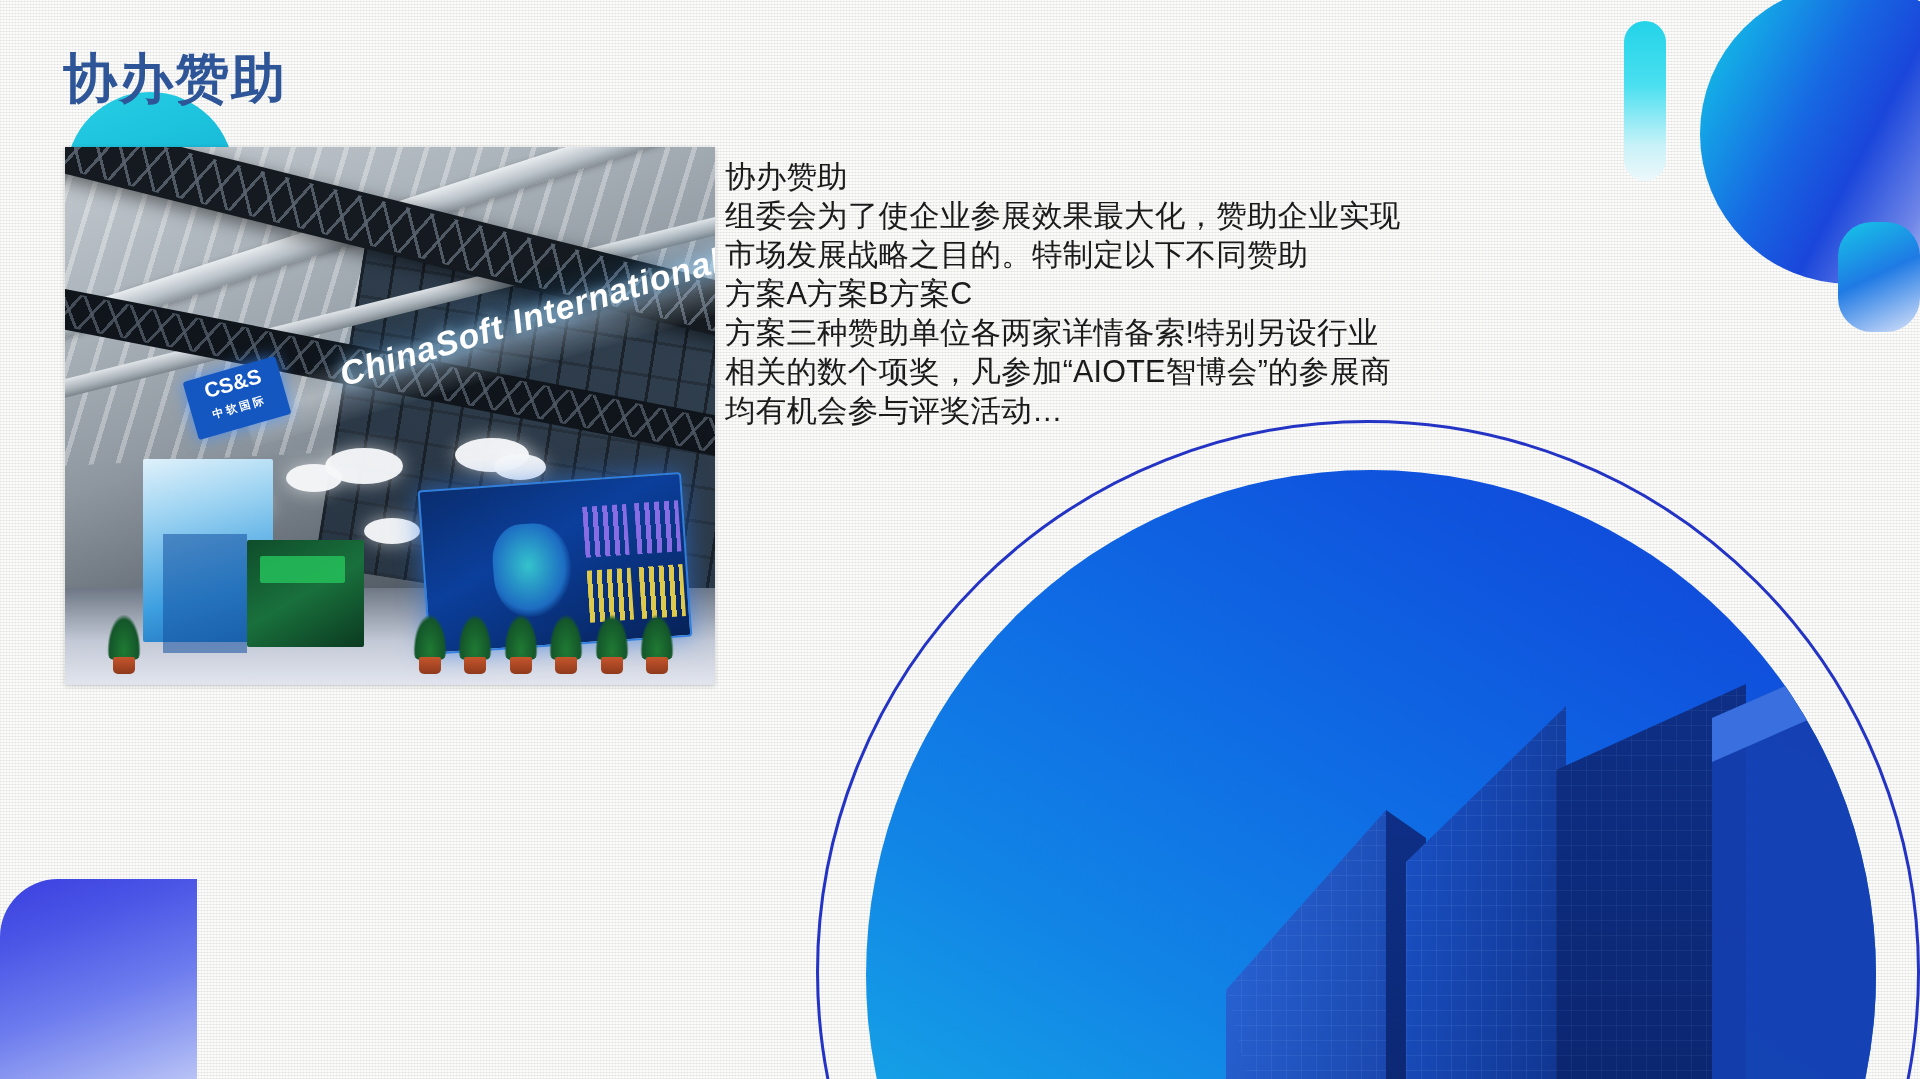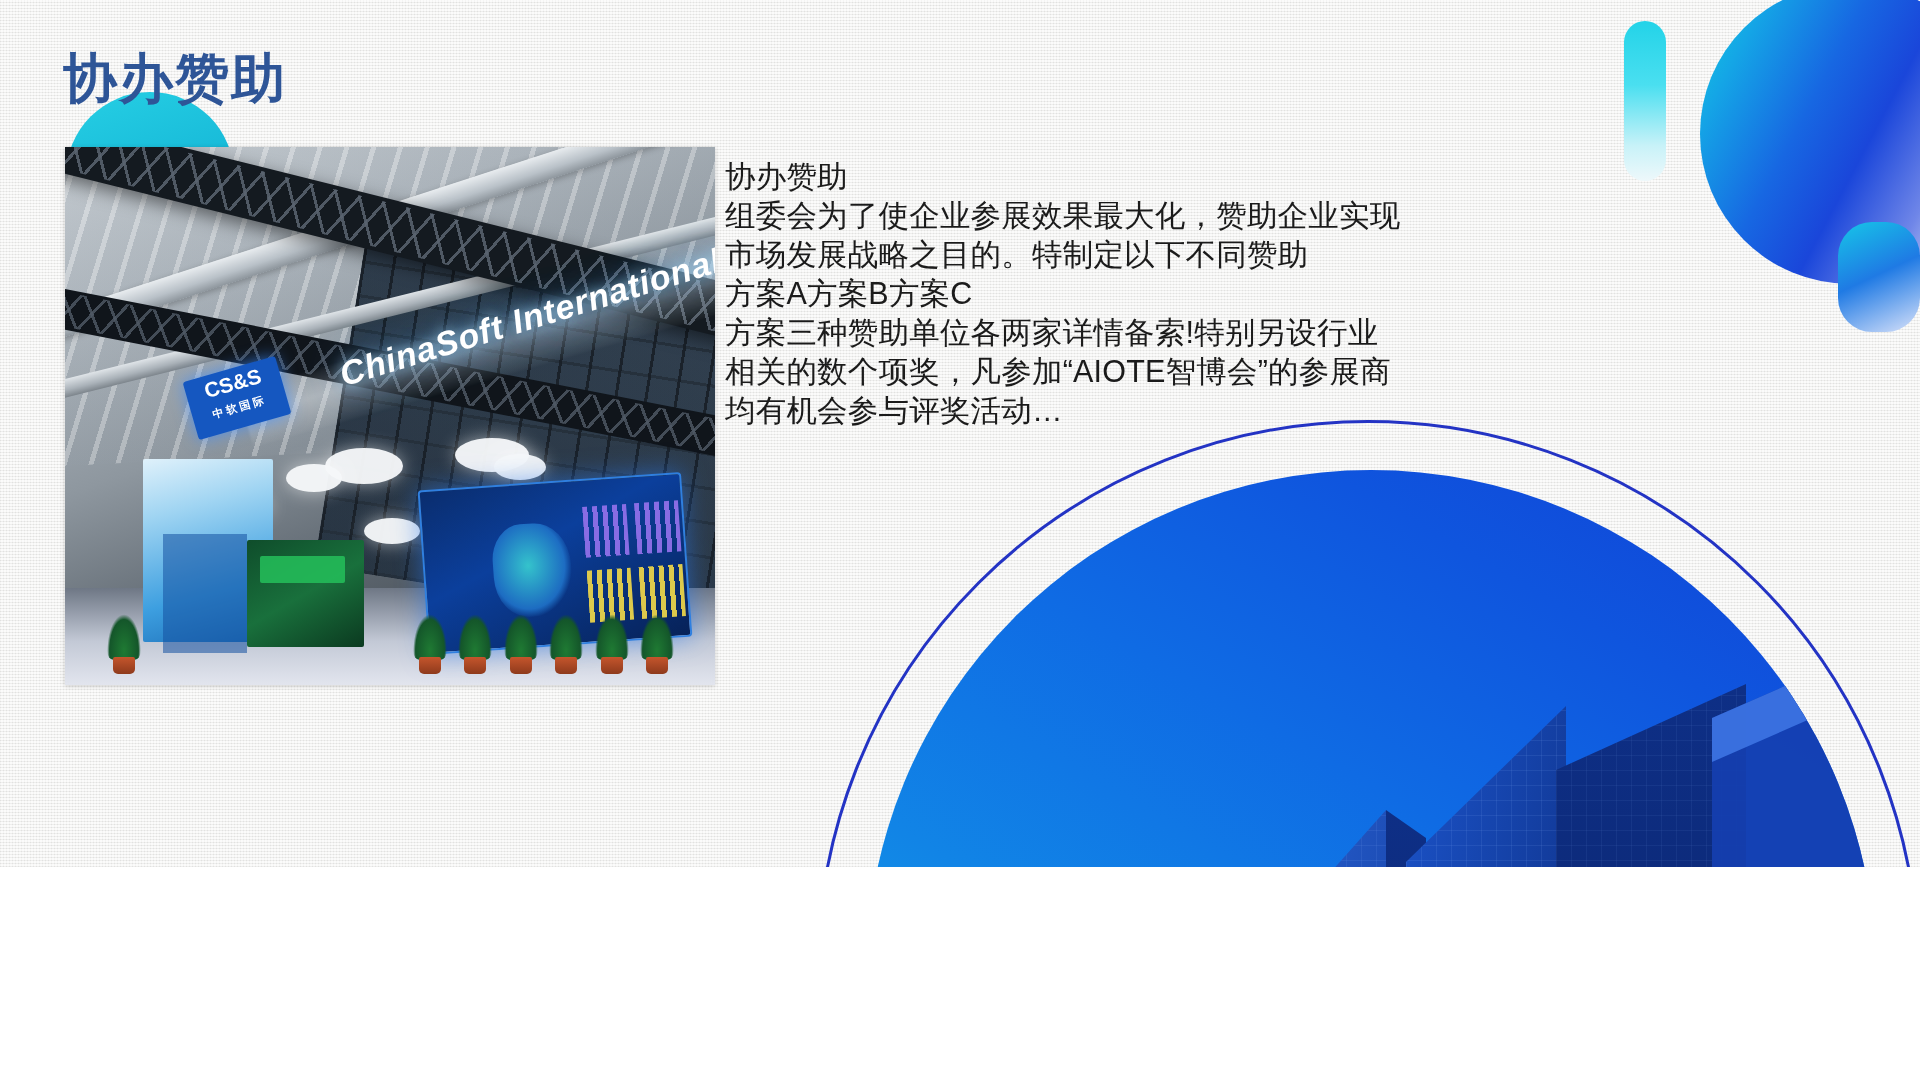--- a/index.html
+++ b/index.html
@@ -3,21 +3,21 @@
 <meta charset="utf-8">
 <style>
   html, body {
     margin: 0;
     padding: 0;
     background: #ffffff;
   }
   #slide {
     position: relative;
     width: 1920px;
-    height: 867px;
+    height: 1079px;
     overflow: hidden;
     background: #7dd3fc;
     font-family: "Liberation Sans", "DejaVu Sans", sans-serif;
     text-decoration: underline;
   }
   
   #bg-texture {
     position: absolute;
     inset: 0;
     background-color: #f1f1ef;

